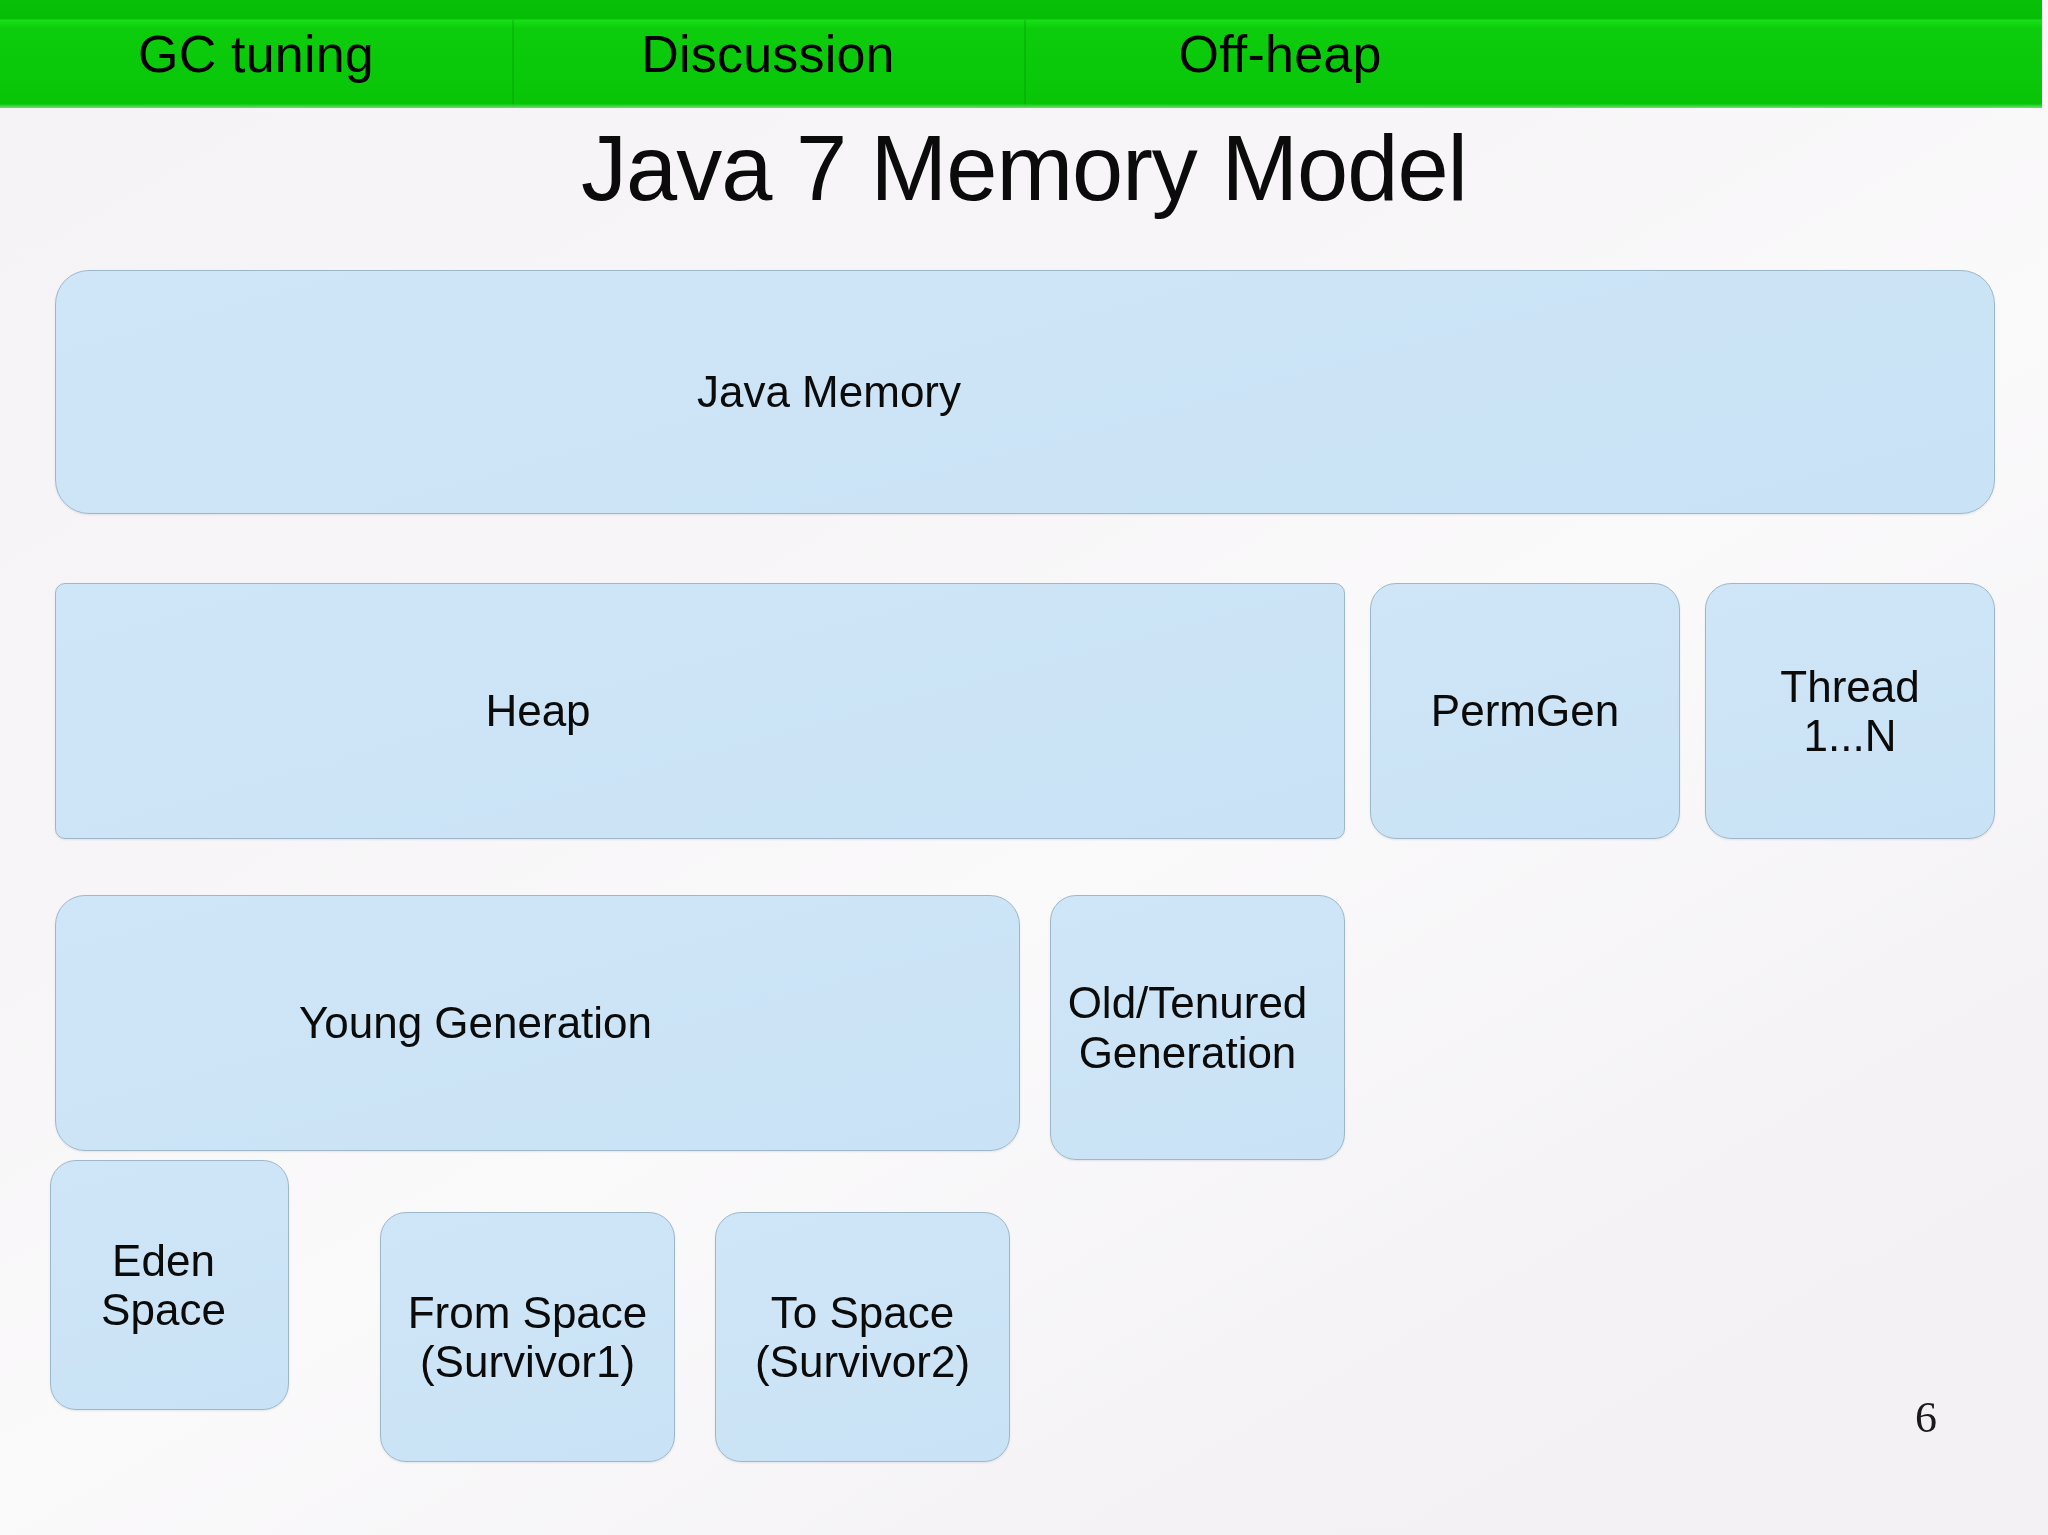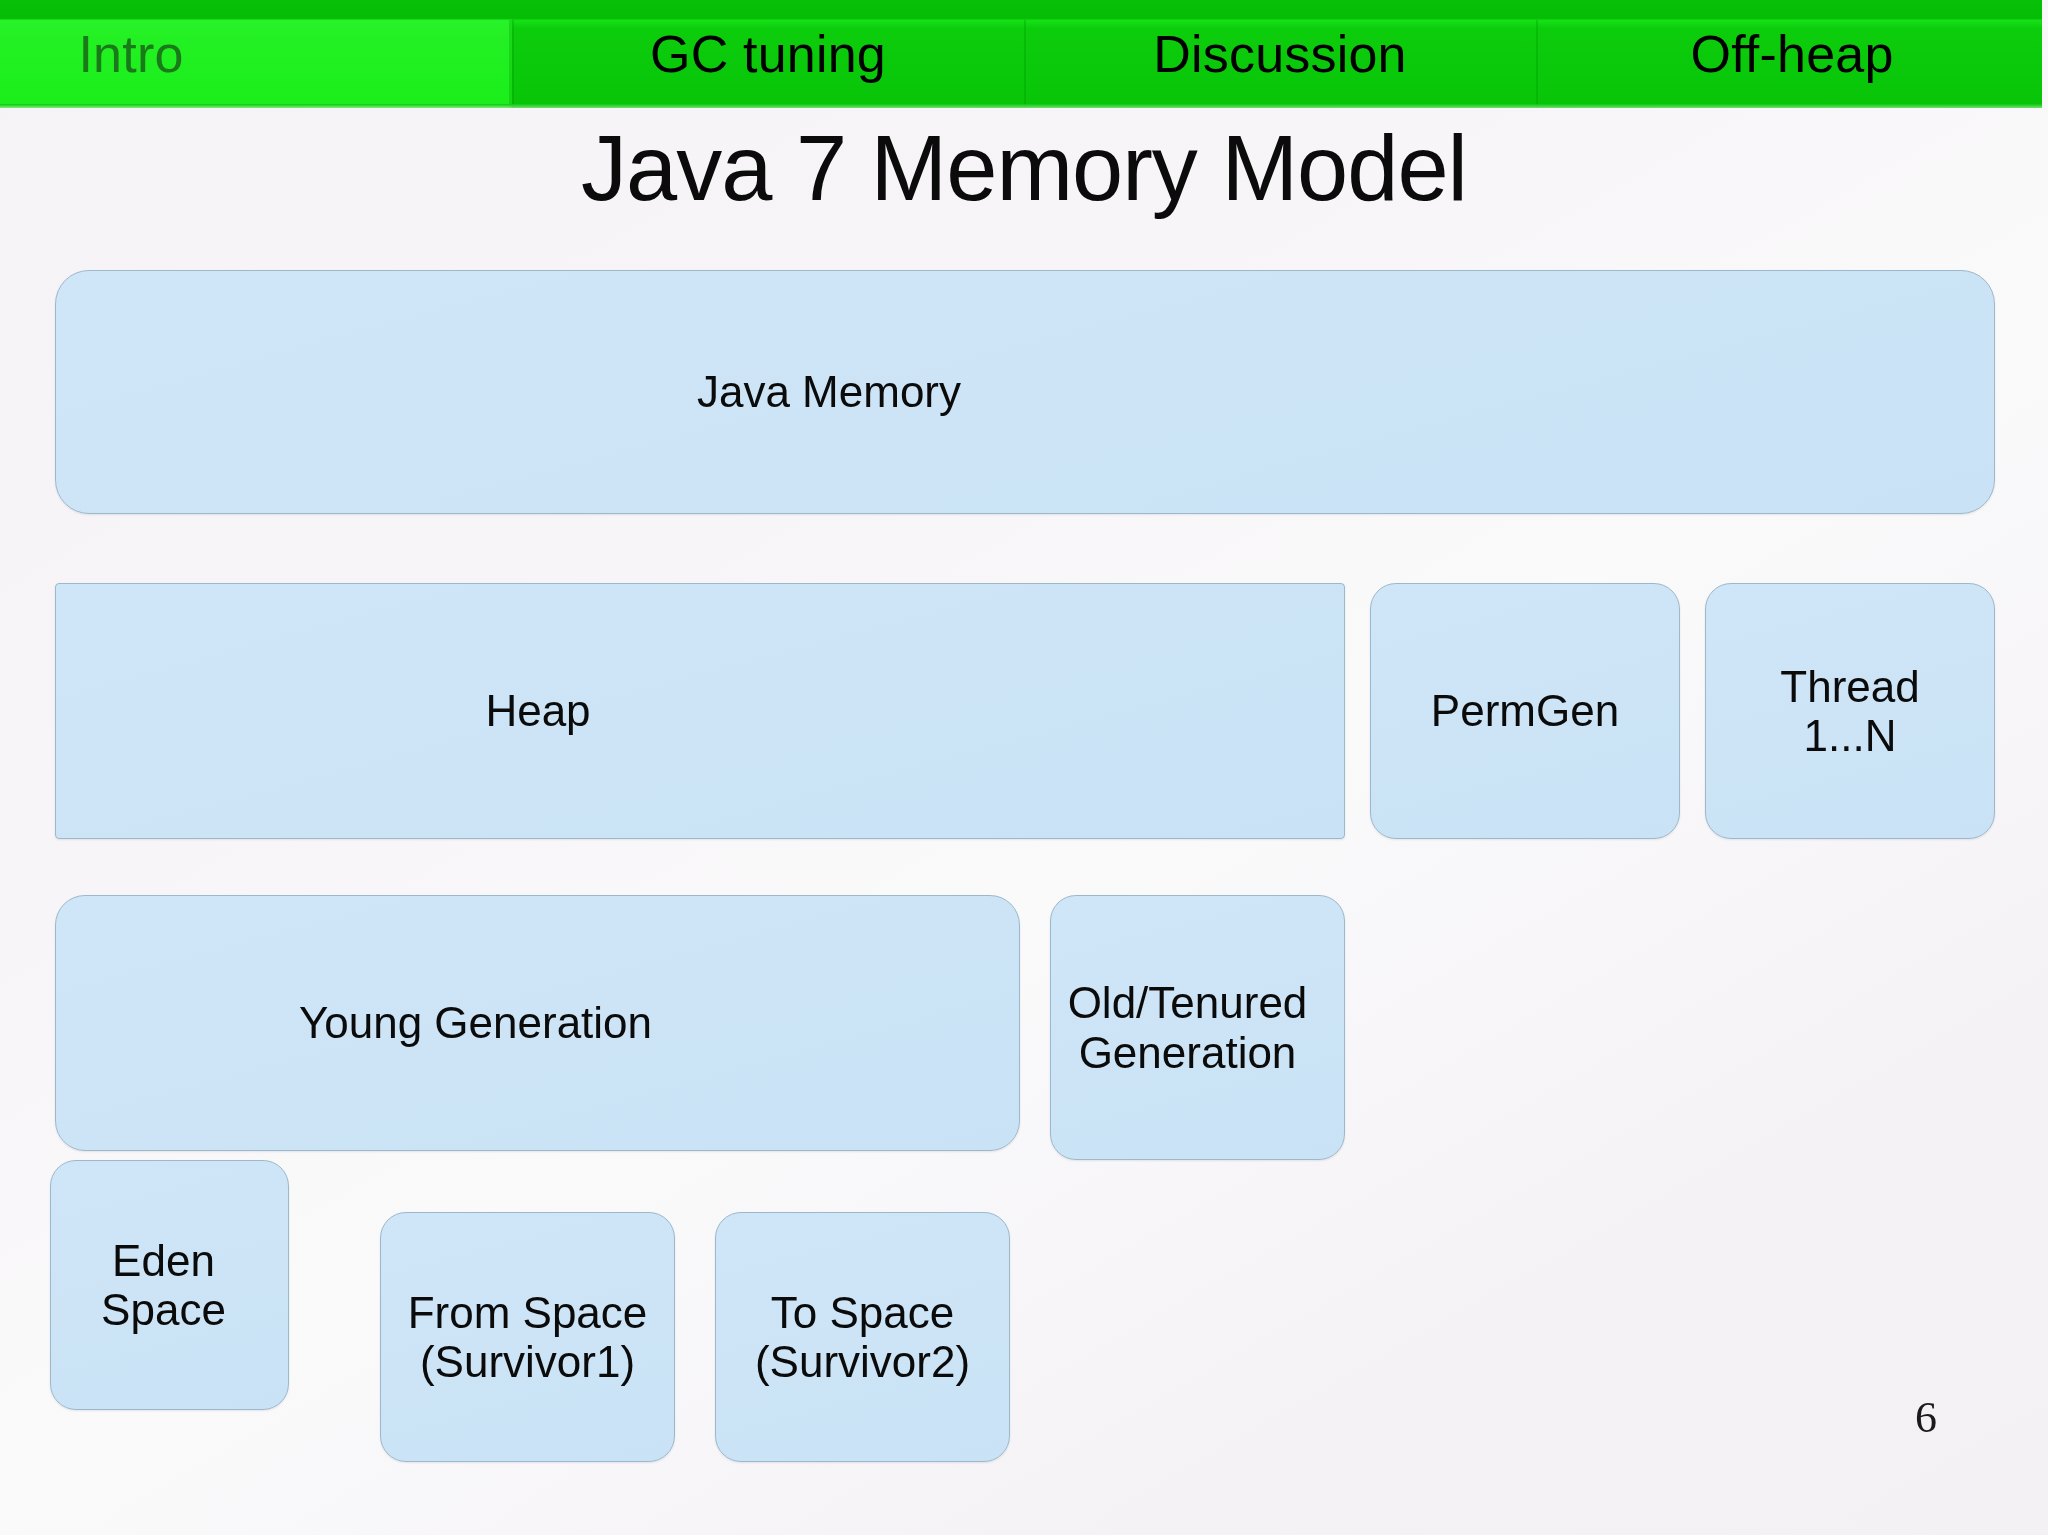--- a/index.html
+++ b/index.html
@@ -94,21 +94,21 @@
     align-items: center;
     justify-content: center;
     text-align: center;
     font-size: 44px;
     line-height: 1.12;
     color: #0b0b0b;
     box-shadow: 0 1px 2px rgba(120,140,155,0.18);
   }
 
   #box-java-memory   { left: 55px;   top: 270px;  width: 1940px; height: 244px; border-radius: 34px; }
-  #box-heap          { left: 55px;   top: 583px;  width: 1290px; height: 256px; border-radius: 4px; align-items: center; }
+  #box-heap          { left: 55px;   top: 583px;  width: 1290px; height: 256px; border-radius: 10px; align-items: center; }
   #box-permgen       { left: 1370px; top: 583px;  width: 310px;  height: 256px; }
   #box-thread        { left: 1705px; top: 583px;  width: 290px;  height: 256px; }
   #box-young-gen     { left: 55px;   top: 895px;  width: 965px;  height: 256px; border-radius: 30px; }
   #box-old-gen       { left: 1050px; top: 895px;  width: 295px;  height: 265px; }
   #box-eden          { left: 50px;   top: 1160px; width: 239px;  height: 250px; }
   #box-from-space    { left: 380px;  top: 1212px; width: 295px;  height: 250px; }
   #box-to-space      { left: 715px;  top: 1212px; width: 295px;  height: 250px; }
 
   
   #box-java-memory .label { transform: translateX(-196px); }
@@ -126,23 +126,20 @@
     top: 1392px;
     font-family: "Liberation Serif", serif;
     font-size: 44px;
     color: #1a1a1a;
   }
 </style>
 </head>
 <body>
 
 <div id="tabbar">
-  <div class="tab active">
-    <span class="tab-label">Intro</span>
-  </div>
   <div class="tab">
     <span class="tab-label">GC tuning</span>
   </div>
   <div class="tab">
     <span class="tab-label">Discussion</span>
   </div>
   <div class="tab">
     <span class="tab-label">Off-heap</span>
   </div>
 </div>

